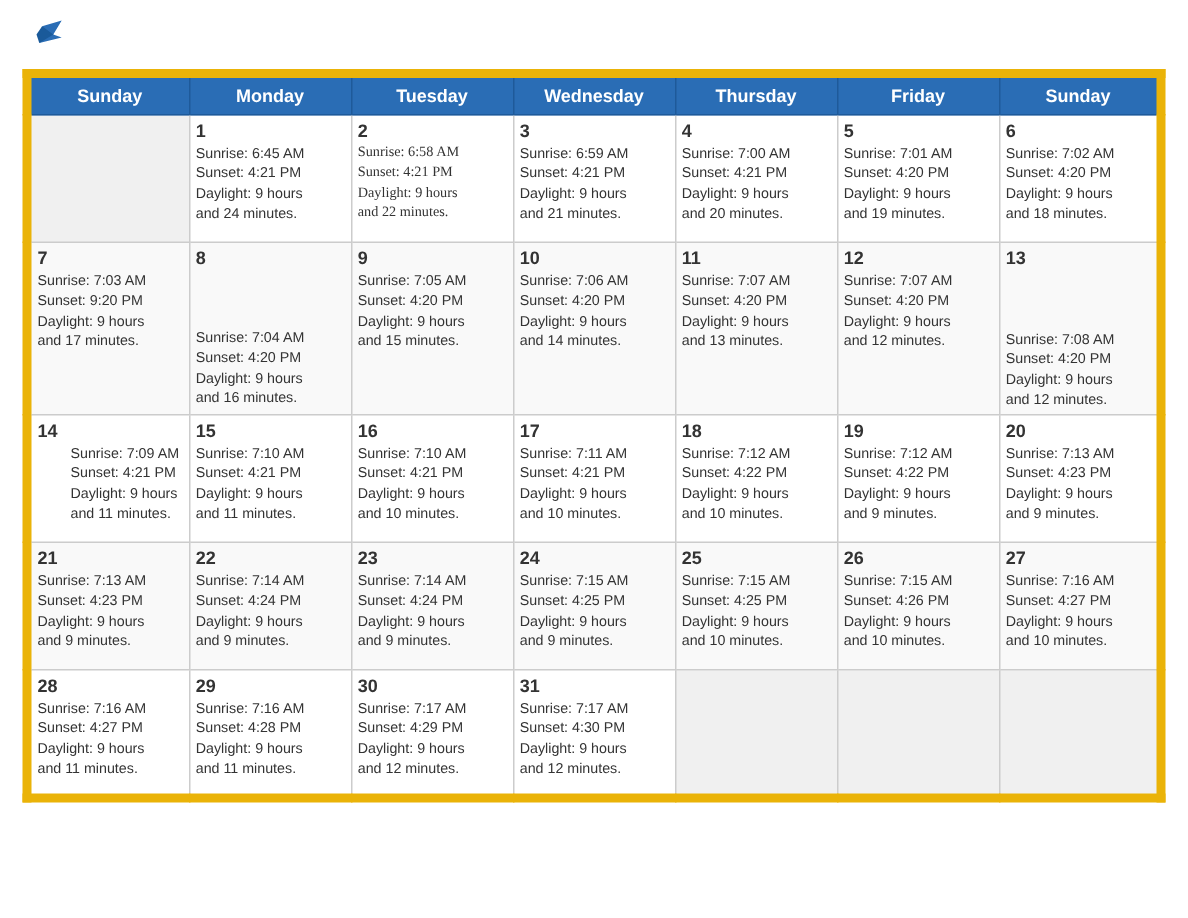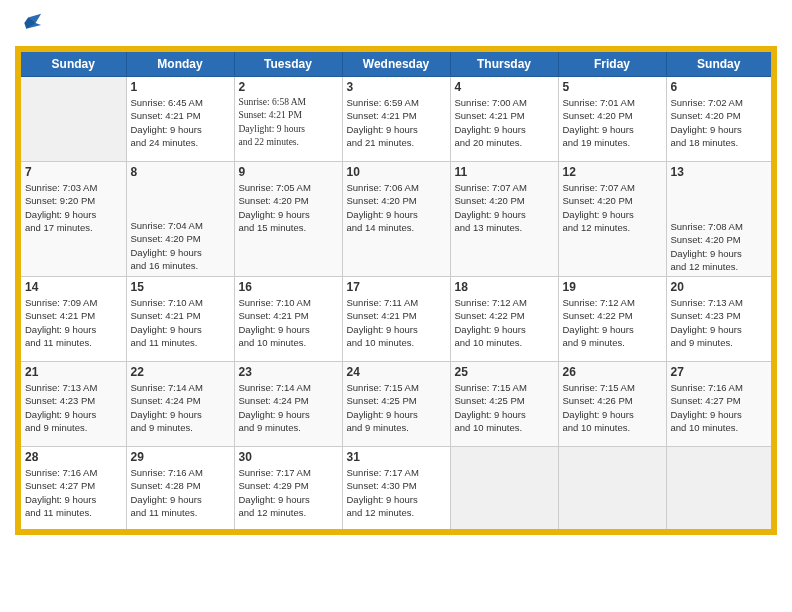--- a/index.html
+++ b/index.html
@@ -221,21 +221,21 @@
             <span class="day-num">13</span>
             <div class="day-info" style="white-space: pre-line; margin-top: 41px;">Sunrise: 7:08 AM
 Sunset: 4:20 PM
 Daylight: 9 hours
 and 12 minutes.</div>
           </td>
         </tr>
         <tr>
           <td>
             <span class="day-num">14</span>
-            <div class="day-info" style="white-space: pre-line;">Sunrise: 7:09 AM
+            <div class="day-info" style="white-space: pre-line; margin-left: 22px;">Sunrise: 7:09 AM
 Sunset: 4:21 PM
 Daylight: 9 hours
 and 11 minutes.</div>
           </td>
           <td>
             <span class="day-num">15</span>
             <div class="day-info" style="white-space: pre-line;">Sunrise: 7:10 AM
 Sunset: 4:21 PM
 Daylight: 9 hours
 and 11 minutes.</div>

